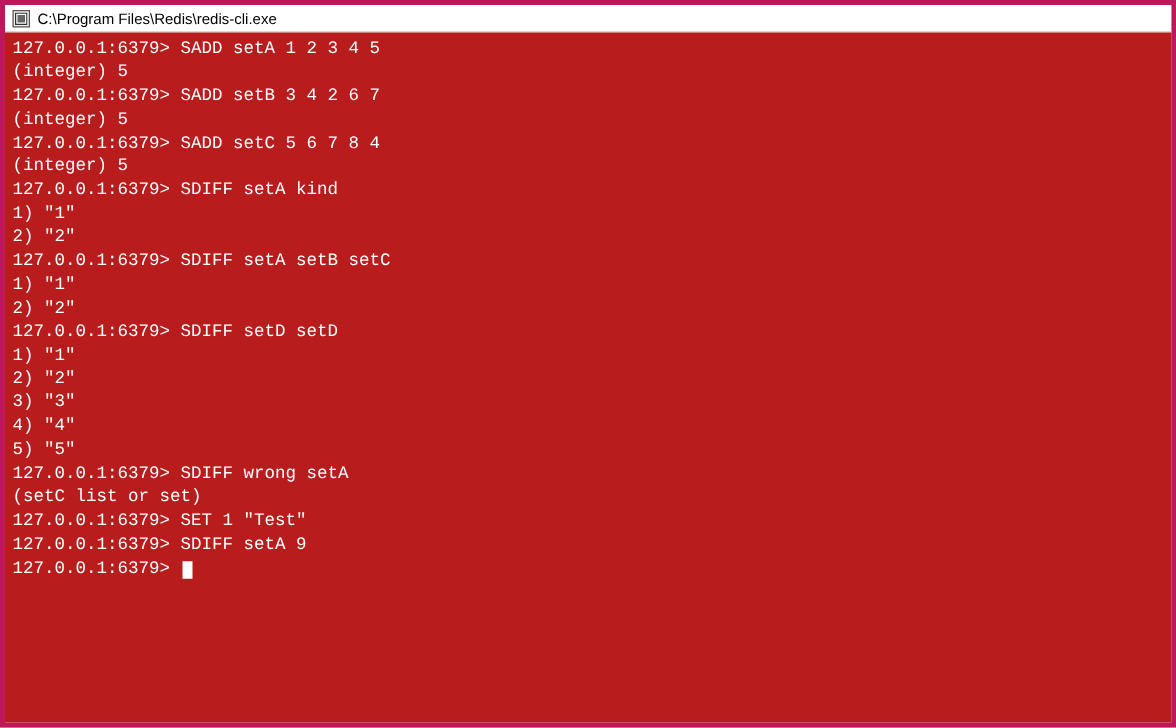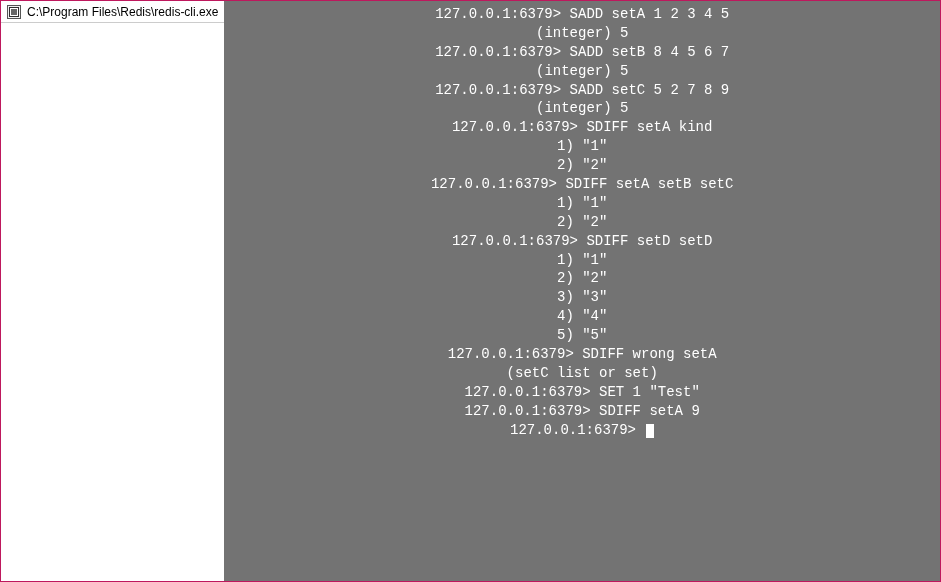--- a/index.html
+++ b/index.html
@@ -12,23 +12,22 @@
       font-size: 14px;
       background: #ffffff;
       width: 941px;
       height: 582px;
       overflow: hidden;
     }
     .window {
       width: 100%;
       height: 100%;
       display: flex;
-      flex-direction: row;
-      border: 1px solid #be185d;
-      text-align: center;
+      flex-direction: column;
+      border: 4px solid #be185d;
     }
     .title-bar {
       background: #ffffff;
       padding: 3px 6px;
       display: flex;
       align-items: center;
       gap: 6px;
       height: 22px;
       border-bottom: 1px solid #ccc;
     }
@@ -42,21 +41,21 @@
       font-size: 9px;
       background: #f0f0f0;
     }
     .title-bar-text {
       font-family: 'Segoe UI', Tahoma, sans-serif;
       font-size: 12px;
       color: #000;
     }
     .terminal {
       flex: 1;
-      background: #737373;
+      background: #b91c1c;
       color: #ffffff;
       padding: 4px 6px;
       line-height: 1.35;
       font-size: 14px;
       overflow: hidden;
     }
     .line {
       white-space: pre;
     }
     .prompt {
@@ -89,23 +88,23 @@
         <rect x="0" y="0" width="10" height="10" fill="#000" opacity="0.8"></rect>
         <rect x="1" y="1" width="8" height="8" fill="#fff"></rect>
         <rect x="2" y="2" width="6" height="6" fill="#000" opacity="0.6"></rect>
       </svg>
     </span>
     <span class="title-bar-text">C:\Program Files\Redis\redis-cli.exe</span>
   </div>
   <div class="terminal" id="terminal">
       <div class="line"><span class="prompt">127.0.0.1:6379&gt; </span><span>SADD setA 1 2 3 4 5</span></div>
       <div class="line">(integer) 5</div>
-      <div class="line"><span class="prompt">127.0.0.1:6379&gt; </span><span>SADD setB 8 4 5 6 7</span></div>
+      <div class="line"><span class="prompt">127.0.0.1:6379&gt; </span><span>SADD setB 3 4 2 6 7</span></div>
       <div class="line">(integer) 5</div>
-      <div class="line"><span class="prompt">127.0.0.1:6379&gt; </span><span>SADD setC 5 2 7 8 9</span></div>
+      <div class="line"><span class="prompt">127.0.0.1:6379&gt; </span><span>SADD setC 5 6 7 8 4</span></div>
       <div class="line">(integer) 5</div>
       <div class="line"><span class="prompt">127.0.0.1:6379&gt; </span><span>SDIFF setA kind</span></div>
       <div class="line">1) "1"</div>
       <div class="line">2) "2"</div>
       <div class="line"><span class="prompt">127.0.0.1:6379&gt; </span><span>SDIFF setA setB setC</span></div>
       <div class="line">1) "1"</div>
       <div class="line">2) "2"</div>
       <div class="line"><span class="prompt">127.0.0.1:6379&gt; </span><span>SDIFF setD setD</span></div>
       <div class="line">1) "1"</div>
       <div class="line">2) "2"</div>

